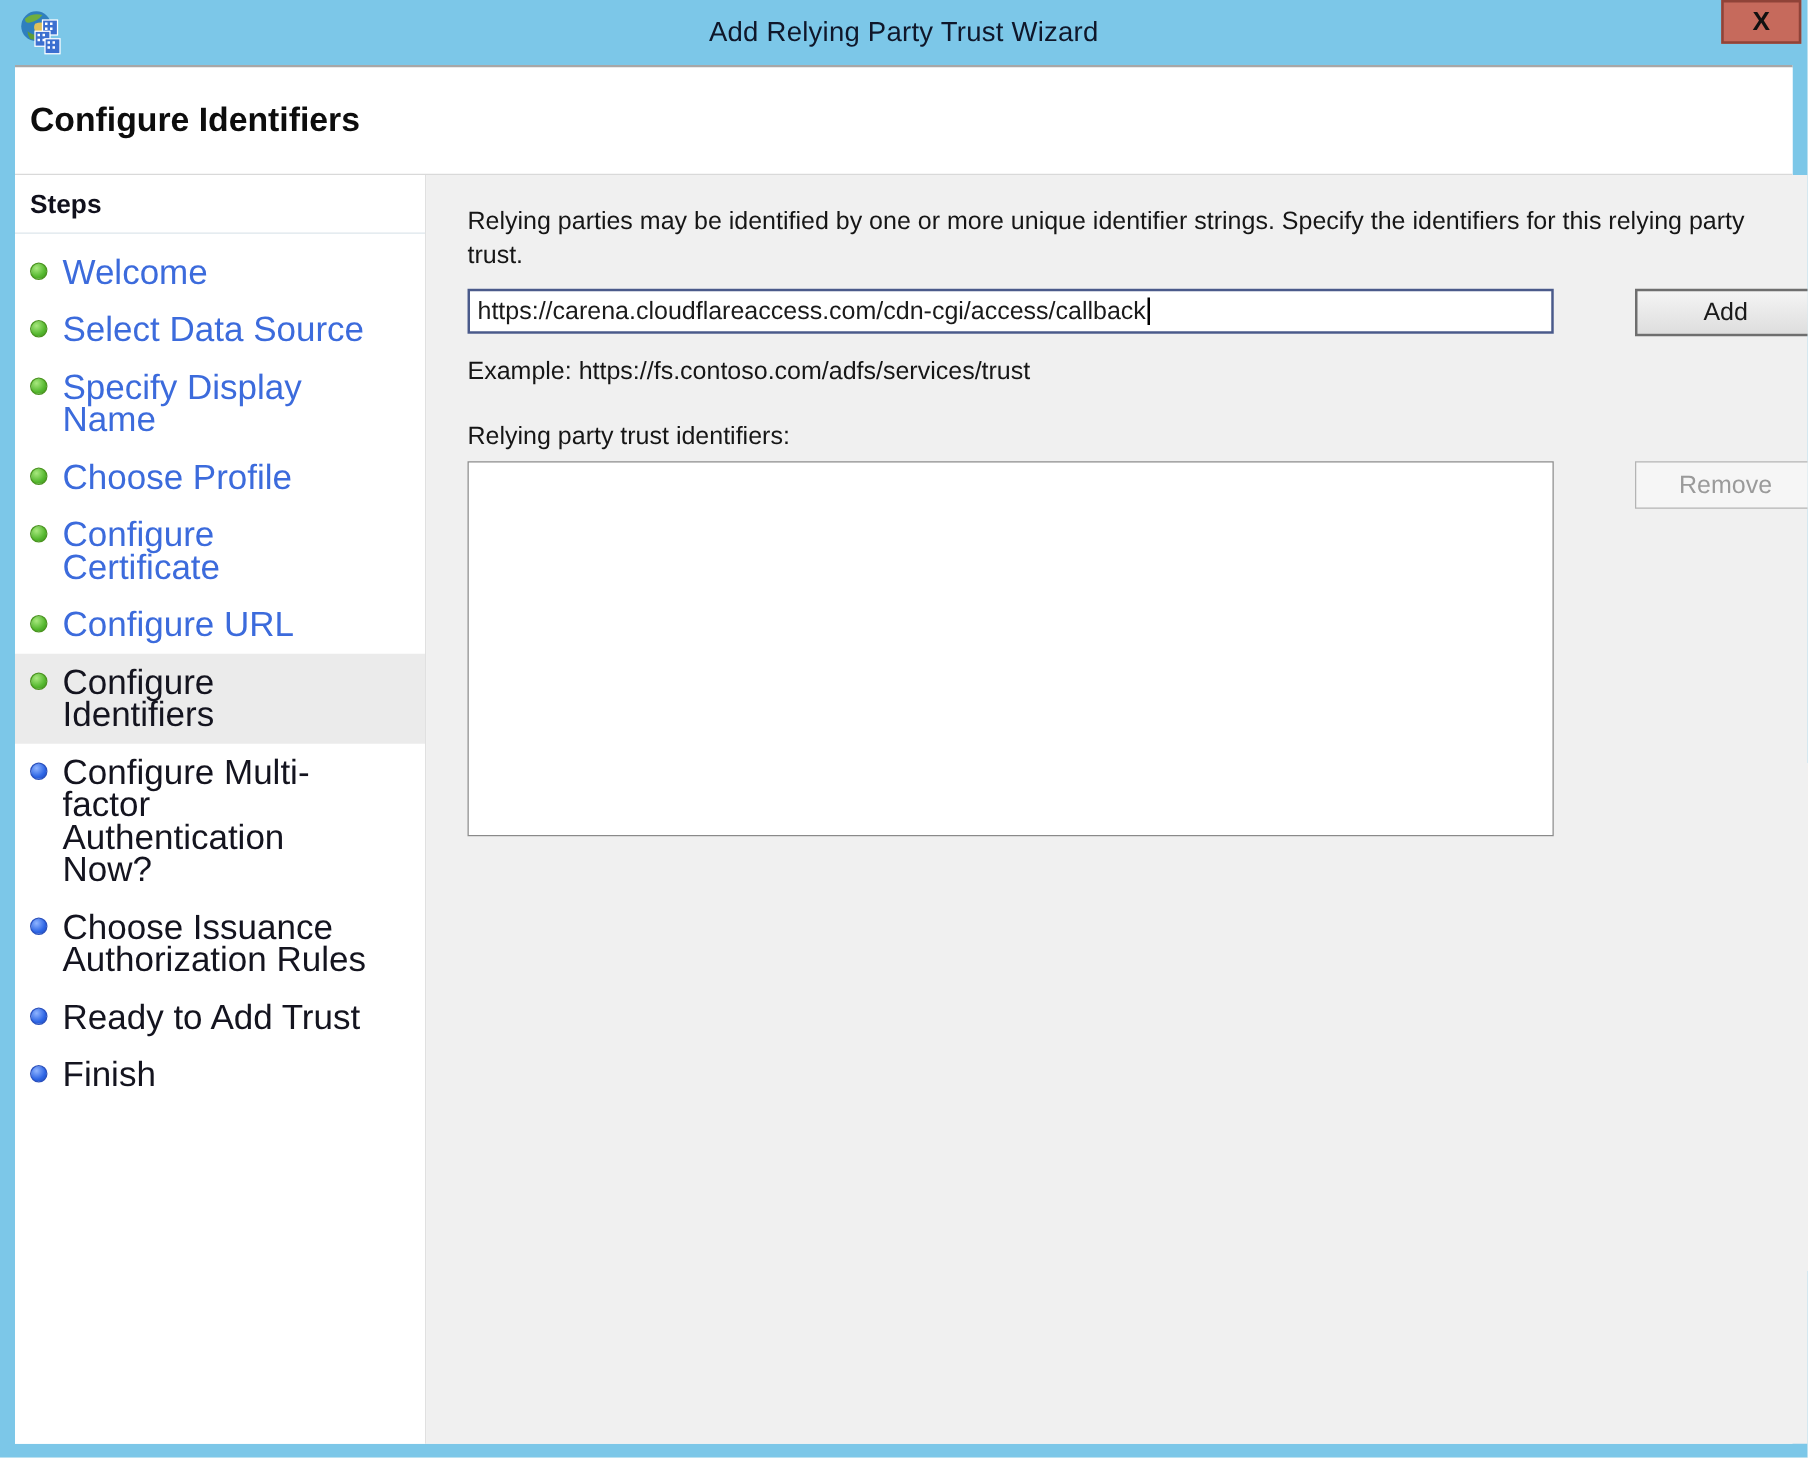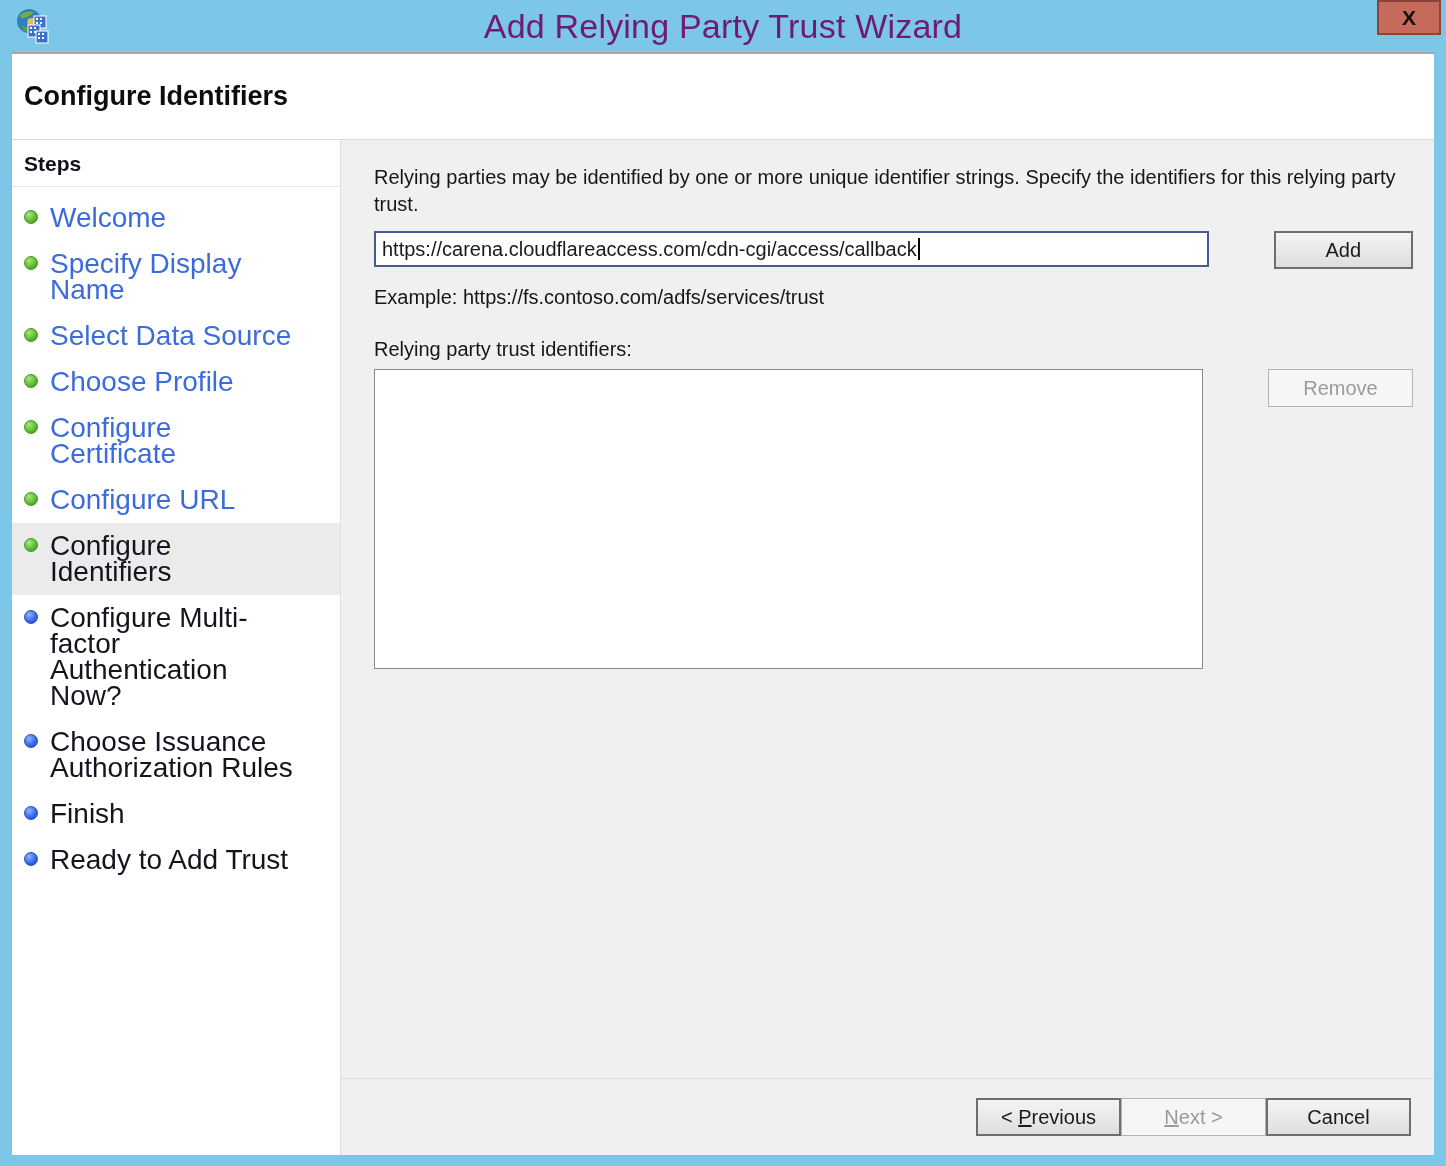--- a/index.html
+++ b/index.html
@@ -18,22 +18,22 @@
     overflow: hidden;
   }
 
   
   .titlebar {
     position: relative;
     height: 52px;
     display: flex; align-items: center; justify-content: center;
   }
   .titlebar .title {
-    font-size: 34px;
-    color: #701a75;
+    font-size: 22px;
+    color: #0f172a;
     letter-spacing: .2px;
   }
   .app-icon {
     position: absolute; left: 14px; top: 7px;
     width: 38px; height: 38px;
   }
   .close-btn {
     position: absolute; right: 5px; top: 0;
     width: 64px; height: 35px;
     background: #c66a5c;
@@ -99,21 +99,21 @@
   .step.pending .bullet {
     background: radial-gradient(circle at 35% 30%, #8fb4ff, #2e66e5 60%, #1c49b8);
     border: 1px solid #2a50bd;
   }
   .step-label { font-size: 28px; line-height: 26px; max-width: 250px; }
   .step.completed .step-label { color: #3c6bdc; cursor: pointer; }
   .step.current { background: #ebebeb; }
   .step.current .step-label, .step.pending .step-label { color: #14141f; }
 
   
-  .content-col { flex: 1; display: flex; flex-direction: column; min-width: 0; }
+  .content-col { flex: 1; display: flex; flex-direction: row; min-width: 0; }
 
   .content {
     flex: 1;
     background: #f0f0f0;
     padding: 24px 21px 35px 33px;
     display: flex; flex-direction: column;
     min-height: 0;
   }
   .intro { font-size: 20px; line-height: 27px; max-width: 1030px; color: #161616; }
 
@@ -215,28 +215,28 @@
 
       <div class="sidebar">
         <div class="steps-title">Steps</div>
 
         <div class="step completed">
           <span class="bullet"></span>
           <span class="step-label">Welcome</span>
         </div>
         <div class="step completed">
           <span class="bullet"></span>
+          <span class="step-label">Select Data Source</span>
+        </div>
+        <div class="step completed">
+          <span class="bullet"></span>
           <span class="step-label">Specify Display Name</span>
         </div>
         <div class="step completed">
           <span class="bullet"></span>
-          <span class="step-label">Select Data Source</span>
-        </div>
-        <div class="step completed">
-          <span class="bullet"></span>
           <span class="step-label">Choose Profile</span>
         </div>
         <div class="step completed">
           <span class="bullet"></span>
           <span class="step-label">Configure Certificate</span>
         </div>
         <div class="step completed">
           <span class="bullet"></span>
           <span class="step-label">Configure URL</span>
         </div>
@@ -247,25 +247,25 @@
         <div class="step pending">
           <span class="bullet"></span>
           <span class="step-label">Configure Multi-factor Authentication Now?</span>
         </div>
         <div class="step pending">
           <span class="bullet"></span>
           <span class="step-label">Choose Issuance Authorization Rules</span>
         </div>
         <div class="step pending">
           <span class="bullet"></span>
+          <span class="step-label">Ready to Add Trust</span>
+        </div>
+        <div class="step pending">
+          <span class="bullet"></span>
           <span class="step-label">Finish</span>
-        </div>
-        <div class="step pending">
-          <span class="bullet"></span>
-          <span class="step-label">Ready to Add Trust</span>
         </div>
       </div>
 
       <div class="content-col">
         <div class="content">
 
           <div class="intro">Relying parties may be identified by one or more unique identifier strings. Specify the identifiers for this relying party trust.</div>
 
 
           <div class="row">

